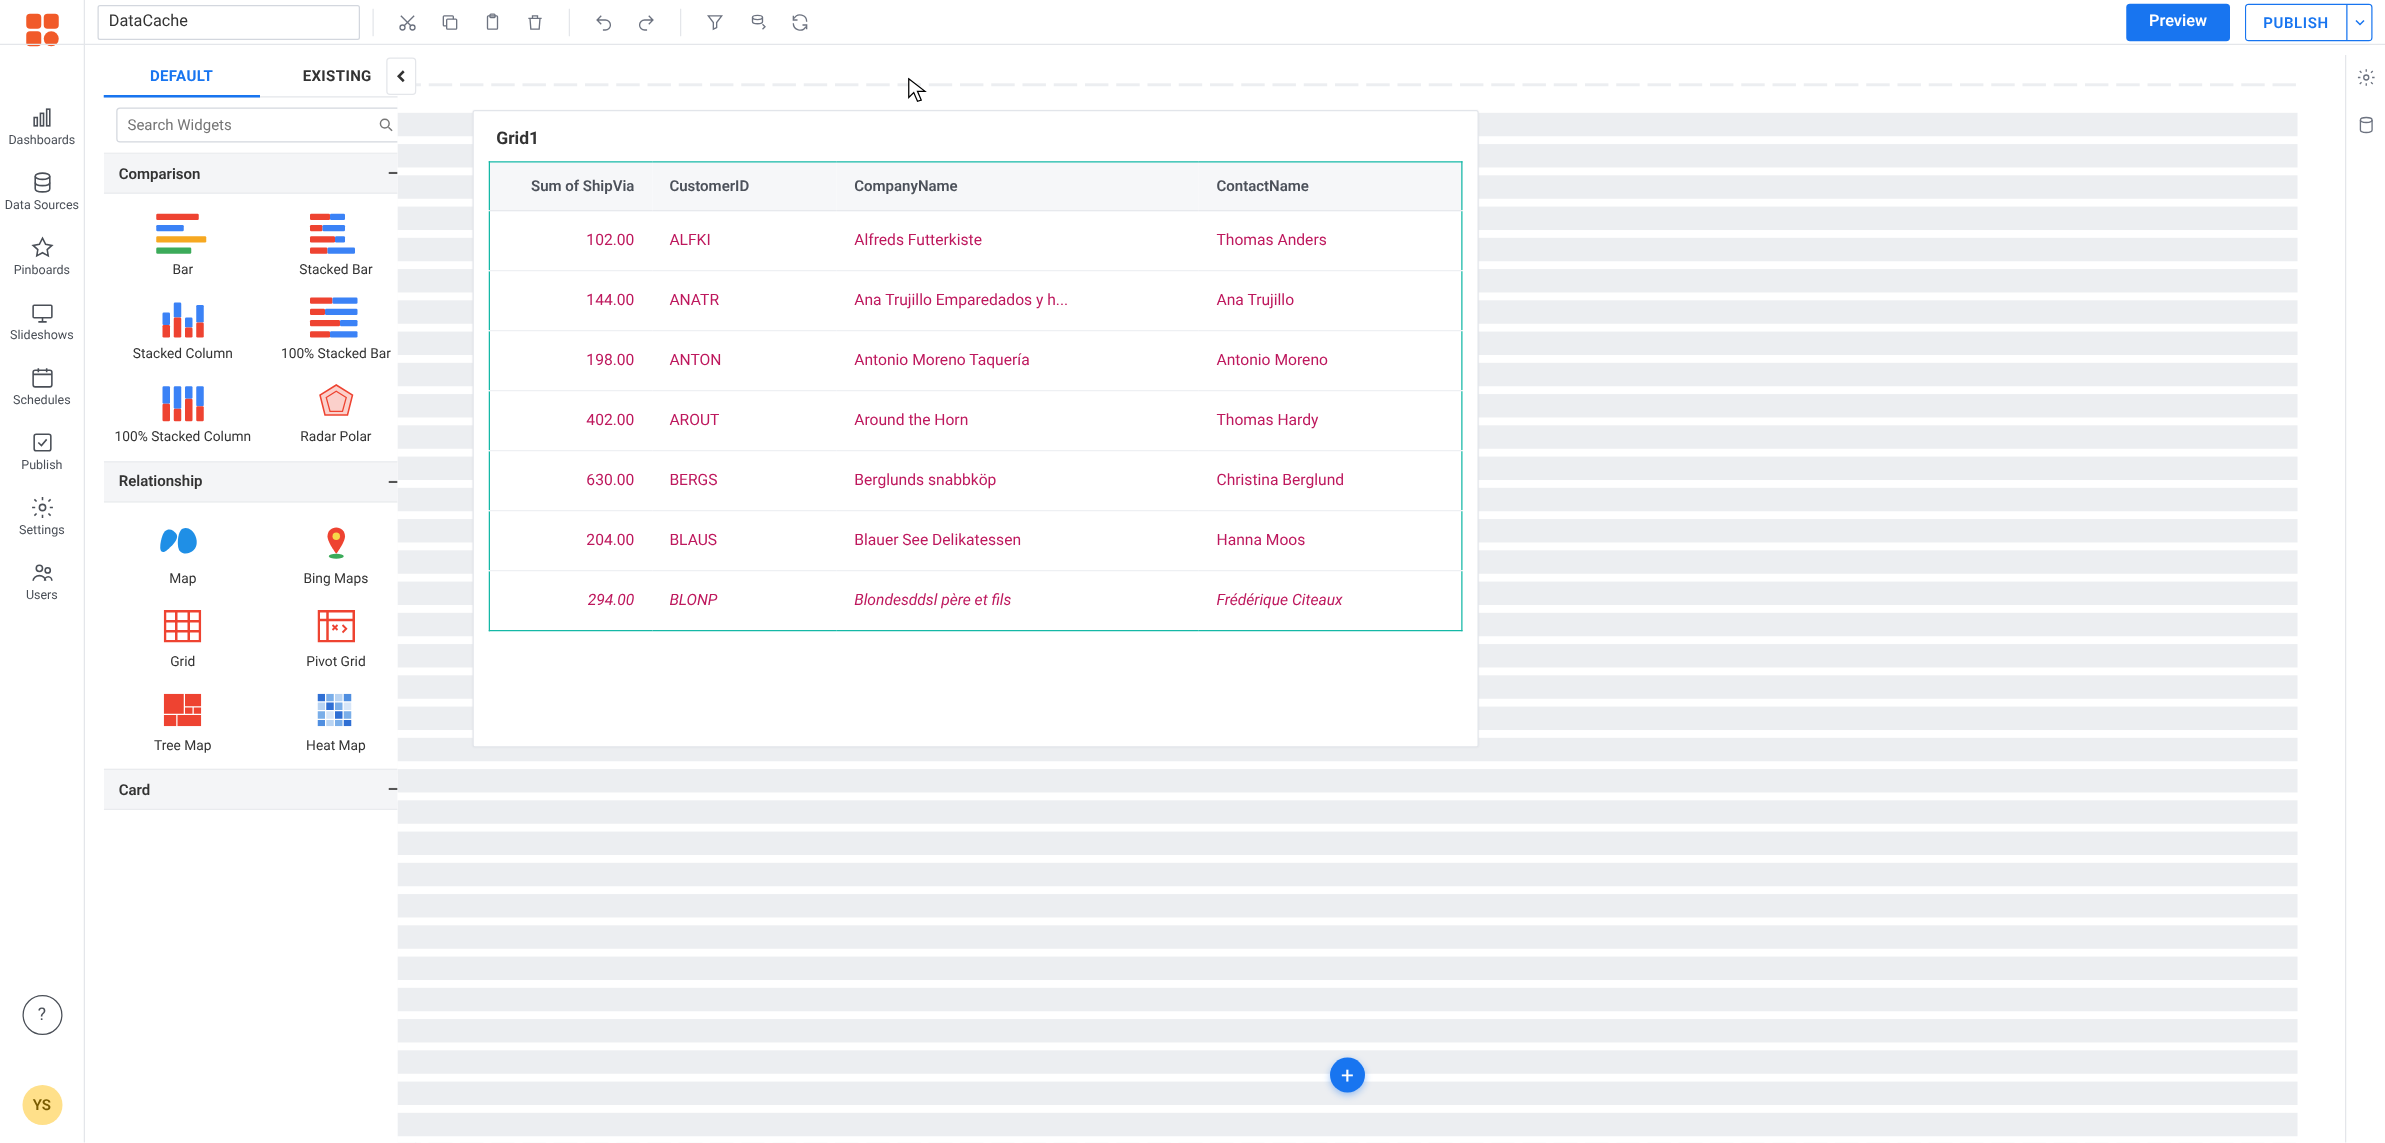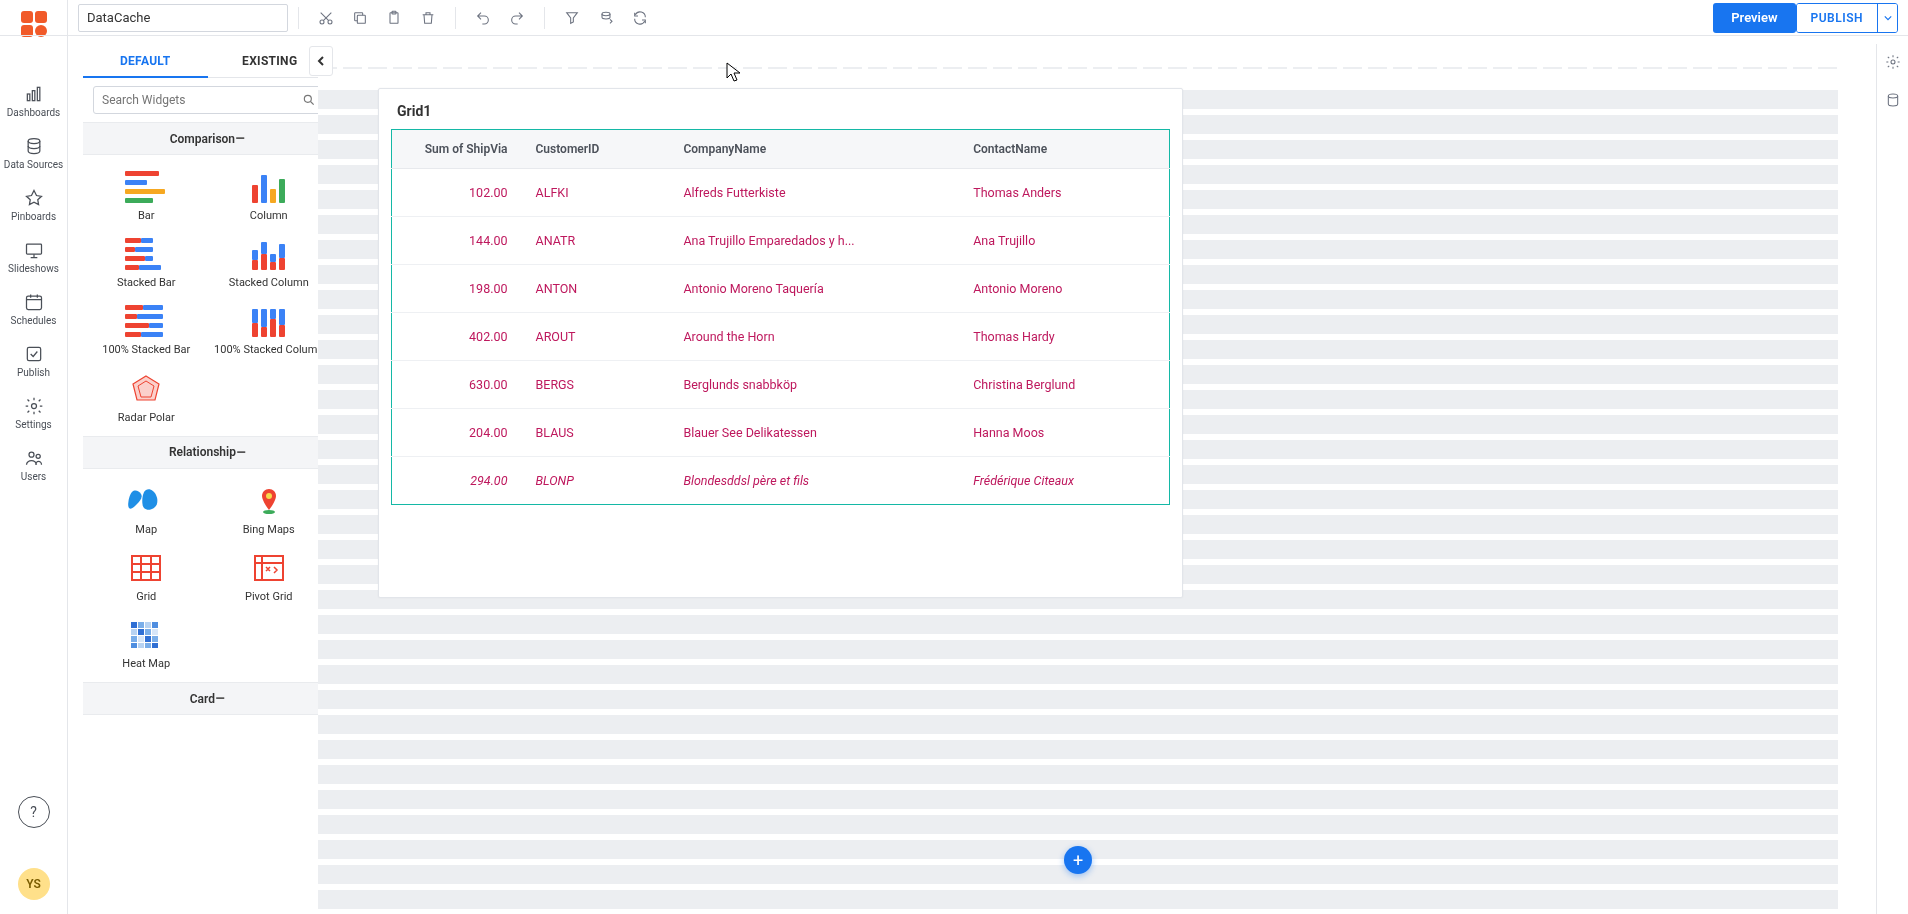--- a/index.html
+++ b/index.html
@@ -4,21 +4,21 @@
 <style>
   * { box-sizing: border-box; margin: 0; padding: 0; font-family: -apple-system, BlinkMacSystemFont, "Segoe UI", Roboto, Arial, sans-serif; }
   body { width: 1908px; height: 914px; overflow: hidden; background: #fff; color: #333; }
 
   
   .topbar { position: absolute; top: 0; left: 0; right: 0; height: 36px; border-bottom: 1px solid #e4e6ea; display: flex; align-items: center; padding: 0 10px 0 78px; }
   .name-input { width: 210px; height: 28px; border: 1px solid #d3d7de; border-radius: 2px; padding: 0 8px; font-size: 13px; color: #333; }
   .tb-sep { width: 1px; height: 22px; background: #e4e6ea; margin: 0 10px; }
   .tb-btn { width: 34px; height: 34px; display: flex; align-items: center; justify-content: center; color: #6d7380; cursor: pointer; }
   .tb-btn svg { width: 16px; height: 16px; stroke: currentColor; fill: none; stroke-width: 1.6; }
-  .topbar-right { margin-left: auto; display: flex; align-items: center; gap: 0; }
+  .topbar-right { margin-left: auto; display: flex; align-items: center; gap: 12px; }
   .btn-preview { background: #1875f0; color: #fff; border: none; height: 30px; padding: 0 18px; border-radius: 3px; font-size: 13px; font-weight: 600; cursor: pointer; }
   .btn-publish-wrap { display: flex; border: 1px solid #1875f0; border-radius: 3px; overflow: hidden; height: 30px; }
   .btn-publish { background: #fff; color: #1875f0; border: none; padding: 0 14px; font-size: 12px; font-weight: 600; letter-spacing: 0.5px; cursor: pointer; }
   .btn-publish-dd { background: #fff; color: #1875f0; border: none; border-left: 1px solid #1875f0; width: 20px; display: flex; align-items: center; justify-content: center; cursor: pointer; }
 
   
   .navrail { position: absolute; top: 0; left: 0; bottom: 0; width: 68px; border-right: 1px solid #e4e6ea; background: #fff; display: flex; flex-direction: column; align-items: center; padding-top: 8px; }
   .brand { width: 32px; height: 32px; margin-bottom: 36px; }
   .nav-item { width: 100%; display: flex; flex-direction: column; align-items: center; padding: 8px 0 10px; cursor: pointer; color: #4a4f57; }
   .nav-item svg { width: 20px; height: 20px; stroke: currentColor; fill: none; stroke-width: 1.5; margin-bottom: 3px; }
@@ -32,21 +32,21 @@
   .tab-row { display: flex; align-items: center; height: 34px; border-bottom: 1px solid #e4e6ea; position: relative; }
   .tab { flex: 1; text-align: center; font-size: 12px; font-weight: 700; color: #333; cursor: pointer; letter-spacing: 0.3px; }
   .tab.active { color: #1875f0; }
   .tab-underline { position: absolute; bottom: -1px; left: 0; width: 50%; height: 2px; background: #1875f0; }
   .collapse-btn { position: absolute; right: -1px; top: 2px; width: 24px; height: 30px; border: 1px solid #e4e6ea; border-radius: 3px; background: #fff; display: flex; align-items: center; justify-content: center; cursor: pointer; z-index: 3; }
   .collapse-btn svg { width: 10px; height: 10px; stroke: #333; fill: none; stroke-width: 2; }
   .search-row { padding: 8px 10px; }
   .search-wrap { position: relative; }
   .search-input { width: 100%; height: 28px; border: 1px solid #d3d7de; border-radius: 3px; padding: 0 30px 0 8px; font-size: 12px; }
   .search-icon { position: absolute; right: 6px; top: 6px; color: #777; }
-  .group-header { background: #f4f5f7; padding: 6px 12px; font-size: 12px; font-weight: 600; color: #333; display: flex; align-items: center; justify-content: center; border-top: 1px solid #e9ebee; border-bottom: 1px solid #e9ebee; cursor: pointer; }
+  .group-header { background: #f4f5f7; padding: 6px 12px; font-size: 12px; font-weight: 600; color: #333; display: flex; align-items: center; justify-content: space-between; border-top: 1px solid #e9ebee; border-bottom: 1px solid #e9ebee; cursor: pointer; }
   .group-header .toggle { font-size: 16px; color: #555; }
   .widget-grid { display: flex; flex-wrap: wrap; padding: 6px 2px; overflow-y: auto; }
   .widget-grid::-webkit-scrollbar { width: 8px; }
   .widget-grid::-webkit-scrollbar-thumb { background: #ccc; border-radius: 4px; }
   .widget-cell { width: 50%; display: flex; flex-direction: column; align-items: center; padding: 10px 4px 6px; cursor: pointer; }
   .widget-cell span { font-size: 11px; color: #333; text-align: center; margin-top: 6px; line-height: 1.2; }
   .wicon { width: 42px; height: 32px; display: flex; align-items: flex-end; justify-content: center; gap: 3px; }
   .palette-scroll { flex: 1; overflow-y: auto; }
 
   
@@ -269,29 +269,20 @@
       <div class="widget-cell">
         <div class="wicon" style="flex-direction:column;align-items:flex-start;justify-content:center;gap:4px;">
           <div class="hbar" style="background:#ee4331;width:34px"></div>
           <div class="hbar" style="background:#3b82f6;width:22px"></div>
           <div class="hbar" style="background:#f6a821;width:40px"></div>
           <div class="hbar" style="background:#3cab5a;width:28px"></div>
         </div>
         <span>Bar</span>
       </div>
       <div class="widget-cell">
-        <div class="wicon">
-          <div class="vbar" style="background:#ee4331;height:18px"></div>
-          <div class="vbar" style="background:#3b82f6;height:28px"></div>
-          <div class="vbar" style="background:#f6a821;height:14px"></div>
-          <div class="vbar" style="background:#3cab5a;height:24px"></div>
-        </div>
-        <span>Column</span>
-      </div>
-      <div class="widget-cell">
         <div class="wicon" style="flex-direction:column;align-items:flex-start;justify-content:center;gap:4px;">
           <div style="display:flex">
               <div class="hbar" style="background:#ee4331;width:16px"></div>
               <div class="hbar" style="background:#3b82f6;width:12px"></div>
             </div>
           <div style="display:flex">
               <div class="hbar" style="background:#ee4331;width:10px"></div>
               <div class="hbar" style="background:#3b82f6;width:18px"></div>
             </div>
           <div style="display:flex">
@@ -418,20 +409,33 @@
       <div class="widget-cell">
         <div class="wicon" style="align-items:center;">
           <svg width="30" height="26" viewBox="0 0 30 26">
               <rect x="1" y="1" width="28" height="24" fill="none" stroke="#ee4331" stroke-width="2"></rect>
               <line x1="1" y1="8" x2="29" y2="8" stroke="#ee4331" stroke-width="2"></line>
               <line x1="8" y1="1" x2="8" y2="25" stroke="#ee4331" stroke-width="2"></line>
               <path d="M12 12l4 4m0-4l-4 4M20 18l3-3-3-3" stroke="#ee4331" stroke-width="1.5" fill="none"></path>
             </svg>
         </div>
         <span>Pivot Grid</span>
+      </div>
+      <div class="widget-cell">
+        <div class="wicon" style="align-items:center;">
+          <svg width="30" height="26" viewBox="0 0 30 26">
+              <rect x="0" y="0" width="16" height="16" fill="#ee4331"></rect>
+              <rect x="17" y="0" width="13" height="10" fill="#ee4331"></rect>
+              <rect x="17" y="11" width="6" height="5" fill="#ee4331"></rect>
+              <rect x="24" y="11" width="6" height="5" fill="#ee4331"></rect>
+              <rect x="0" y="17" width="10" height="9" fill="#ee4331"></rect>
+              <rect x="11" y="17" width="19" height="9" fill="#ee4331"></rect>
+            </svg>
+        </div>
+        <span>Tree Map</span>
       </div>
       <div class="widget-cell">
         <div class="wicon" style="align-items:center;">
           <svg width="30" height="26" viewBox="0 0 30 26">
             <rect x="0" y="0" width="6" height="6" fill="#2f6fd4"></rect>
               <rect x="7" y="0" width="6" height="6" fill="#7aaee9"></rect>
               <rect x="14" y="0" width="6" height="6" fill="#b8d3f2"></rect>
               <rect x="21" y="0" width="6" height="6" fill="#4f8ee0"></rect>
             <rect x="0" y="7" width="6" height="6" fill="#b8d3f2"></rect>
               <rect x="7" y="7" width="6" height="6" fill="#2f6fd4"></rect>

